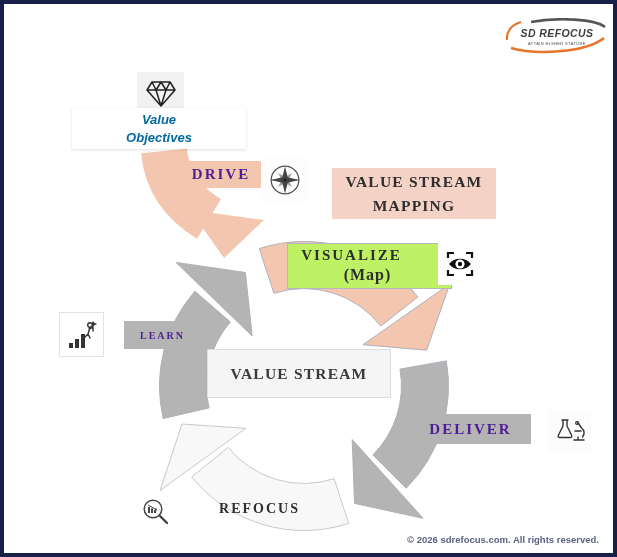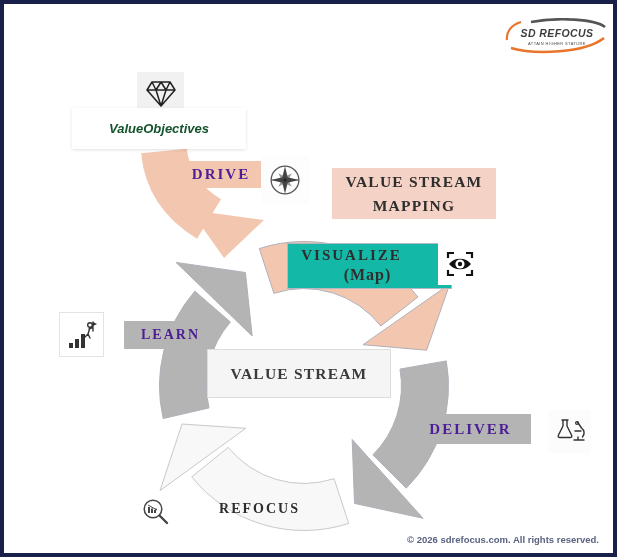--- a/index.html
+++ b/index.html
@@ -16,36 +16,36 @@
   
   #logo{left:497px;top:14px;width:112px;height:38px;}
   #logo-brand{position:absolute;left:0;top:9px;width:112px;text-align:center;
     font-family:"Liberation Sans",sans-serif;font-weight:700;font-style:italic;
     font-size:10.5px;letter-spacing:.4px;color:#3d3d3d;}
   #logo-tagline{position:absolute;left:0;top:23px;width:112px;text-align:center;
     font-family:"Liberation Sans",sans-serif;font-size:4px;letter-spacing:.4px;color:#4a4a4a;}
   
   #diamond-box{left:133px;top:68px;width:47px;height:44px;background:#f1f1f1;}
   #value-objectives{left:68px;top:104px;width:174px;height:41px;background:#ffffff;
-    box-shadow:0 1px 3px rgba(0,0,0,.12);display:flex;flex-direction:row;
+    box-shadow:0 1px 3px rgba(0,0,0,.12);display:flex;flex-direction:column;
     align-items:center;justify-content:center;
     font-family:"Liberation Sans",sans-serif;font-weight:700;font-style:italic;
-    font-size:13px;line-height:1.35;color:#14532d;}
+    font-size:13px;line-height:1.35;color:#0369a1;}
   #drive-chip{left:170px;top:157px;width:94px;height:27px;font-size:15px;}
   #compass-box{left:257px;top:152px;width:48px;height:48px;background:#fdfdfd;}
   #vsm-title{left:328px;top:164px;width:164px;height:51px;display:flex;flex-direction:column;
     align-items:center;justify-content:center;font-weight:700;font-size:15.5px;
     letter-spacing:1.2px;line-height:1.5;}
   #visualize-chip{left:283px;top:239px;width:163px;height:44px;border:1px solid #b6b6c0;
     display:flex;flex-direction:column;align-items:center;justify-content:center;
     font-weight:700;line-height:1.3;}
   #visualize-chip .l1{font-size:15px;letter-spacing:2px;transform:translateX(-18px);}
   #visualize-chip .l2{font-size:16px;letter-spacing:1px;transform:translateX(-2px);}
   #eye-box{left:434px;top:238px;width:43px;height:43px;}
-  #learn-chip{left:120px;top:317px;width:77px;height:28px;font-size:14px;padding-left:8px;}
+  #learn-chip{left:120px;top:317px;width:77px;height:28px;font-size:10px;}
   #center-box{left:203px;top:345px;width:182px;height:47px;border:1px solid #dcdcdc;
     display:flex;flex-direction:column;align-items:center;justify-content:center;
     font-weight:700;font-size:15.5px;letter-spacing:1.2px;line-height:1.5;color:#3a3a3a;}
   #deliver-chip{left:406px;top:410px;width:121px;height:30px;font-size:15px;}
   #lab-box{left:544px;top:406px;width:43px;height:43px;background:#fcfcfc;}
   #measure-label{left:198px;top:497px;width:115px;text-align:center;font-weight:700;
     font-size:14px;letter-spacing:2px;}
   #magnifier-box{left:130px;top:487px;width:43px;height:43px;}
   #stairs-box{left:55px;top:308px;width:43px;height:43px;border:1px solid #e3e3e3;}
   #footer{right:14px;top:530px;font-family:"Liberation Sans",sans-serif;
@@ -99,21 +99,21 @@
       <polygon points="15,2 17.5,12.5 28,15 17.5,17.5 15,28 12.5,17.5 2,15 12.5,12.5" fill="#444"></polygon>
       <circle cx="15" cy="15" r="1.5" fill="#222"></circle>
     </svg>
   </div>
 
   <div class="abs" id="vsm-title" style="background: rgb(245, 210, 198);">
     <span>VALUE STREAM</span>
     <span>MAPPING</span>
   </div>
 
-  <div class="abs" id="visualize-chip" style="background: #14b8a6;">
+  <div class="abs" id="visualize-chip" style="background: #bef264;">
     <span class="l1">VISUALIZE</span>
     <span class="l2">(Map)</span>
   </div>
 
   <div class="abs icon-box" id="eye-box">
     <svg width="30" height="30" viewBox="0 0 30 30">
       <path d="M3,9 V4 H9 M21,4 H27 V9 M27,21 V26 H21 M9,26 H3 V21" fill="none" stroke="#111" stroke-width="2.2"></path>
       <path d="M4,15 C9,8 21,8 26,15 C21,22 9,22 4,15 Z" fill="#111"></path>
       <circle cx="15" cy="15" r="4.6" fill="#fff"></circle>
       <circle cx="15" cy="15" r="2.2" fill="#111"></circle>

